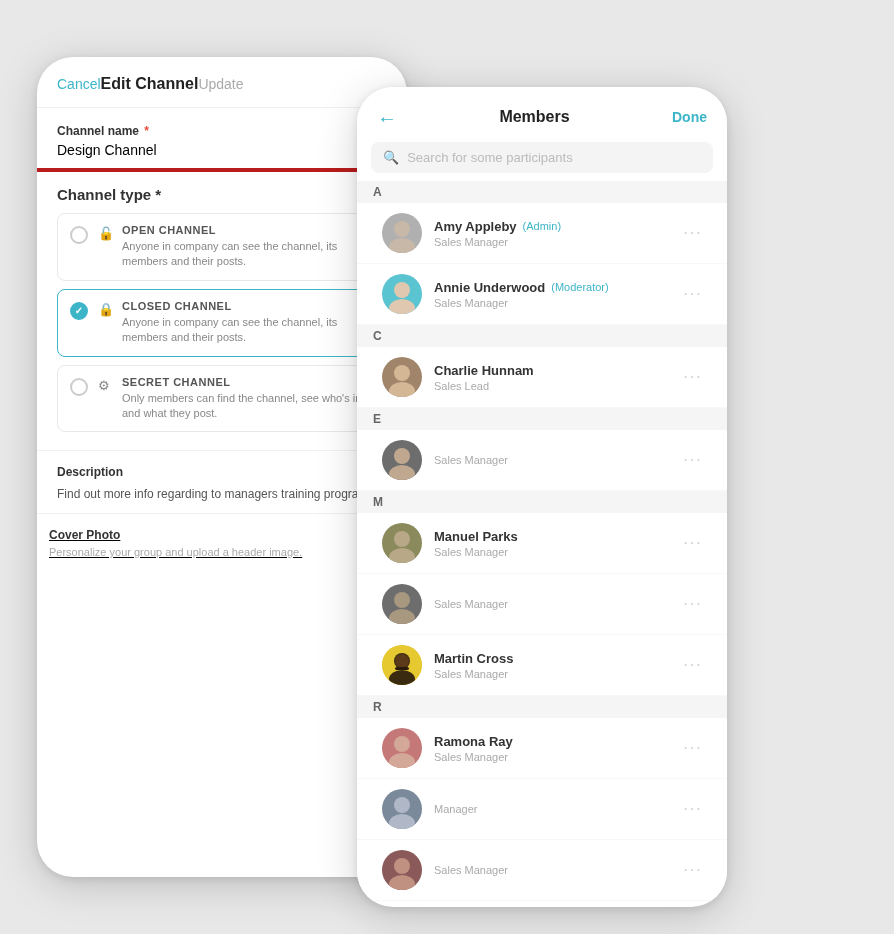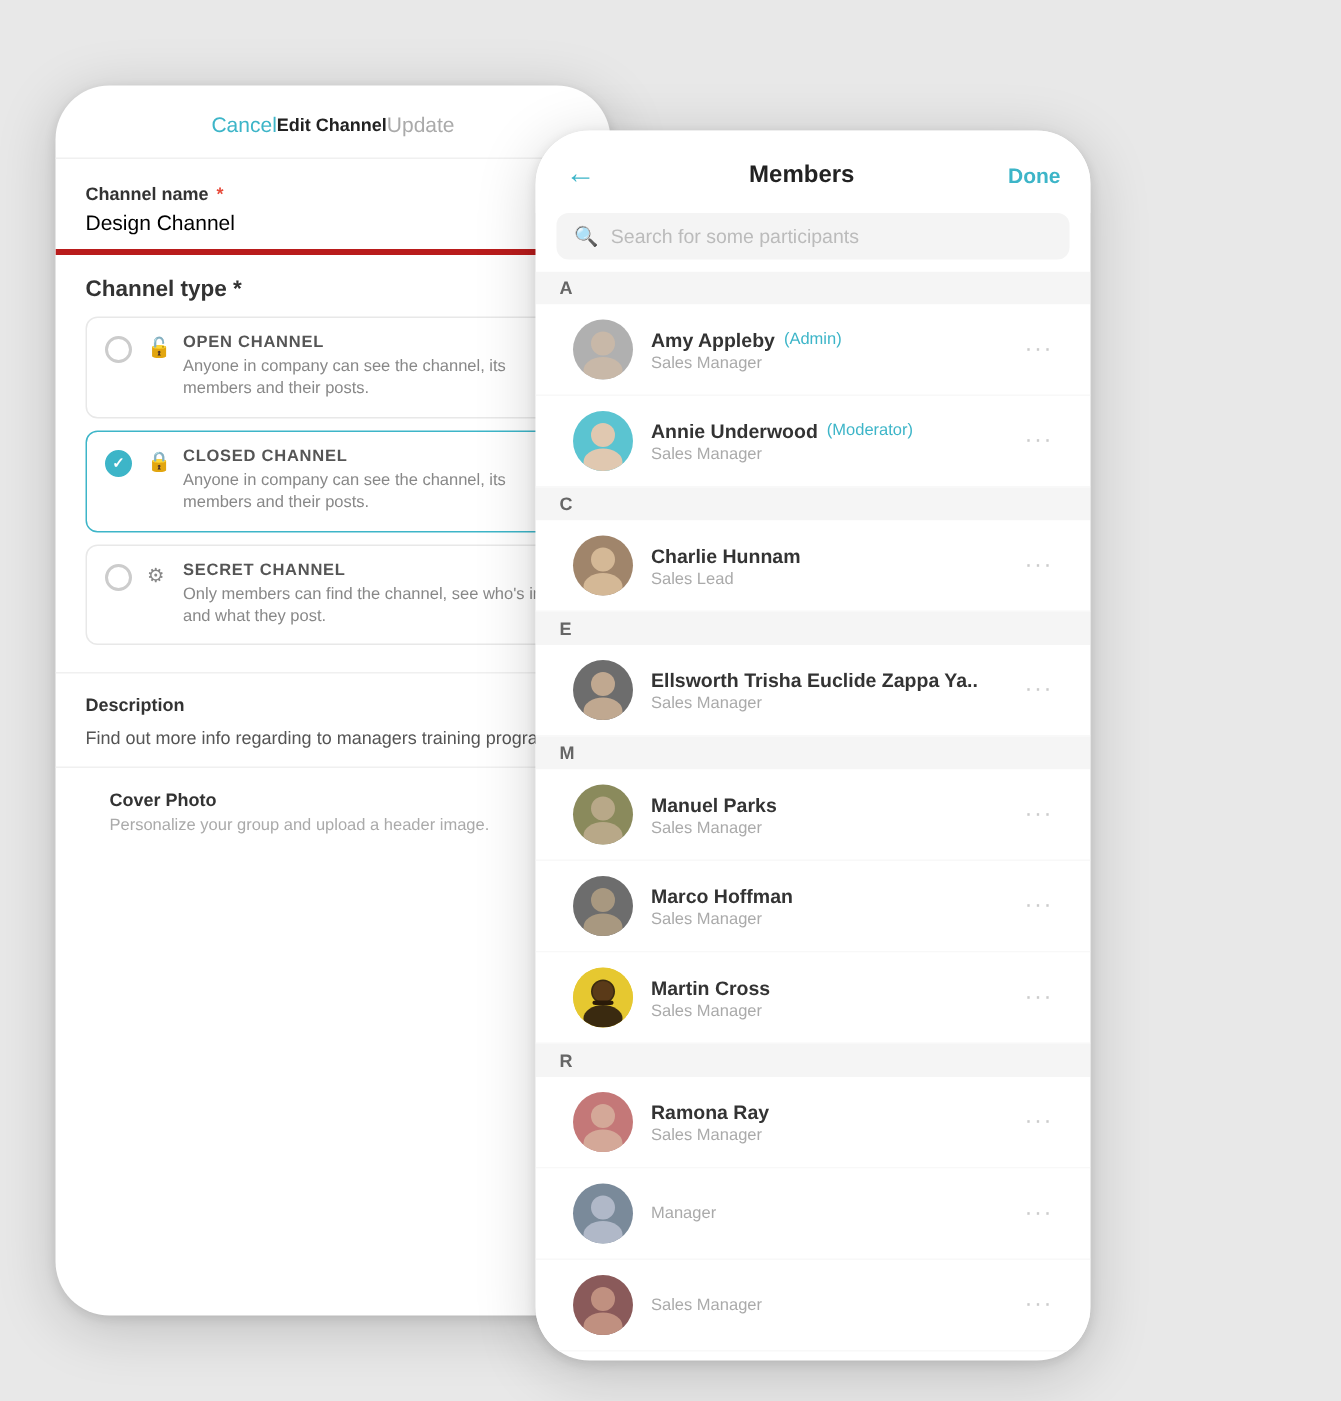--- a/index.html
+++ b/index.html
@@ -42,31 +42,31 @@
       width: 370px;
       height: 820px;
       top: 60px;
       left: 340px;
     }
 
     
     .left-header {
       display: flex;
       align-items: center;
-      justify-content: center;
+      justify-content: flex-start;
       padding: 18px 20px 14px;
       border-bottom: 1px solid #f0f0f0;
     }
     .left-cancel {
       color: #3db5c8;
       font-size: 14px;
       font-weight: 400;
     }
     .left-title {
-      font-size: 12px;
+      font-size: 16px;
       font-weight: 700;
       color: #222;
     }
     .left-update {
       color: #aaa;
       font-size: 14px;
     }
 
     .left-section {
       padding: 16px 20px 10px;
@@ -176,21 +176,22 @@
       color: #333;
       margin-bottom: 6px;
     }
     .desc-text {
       font-size: 12px;
       color: #555;
       line-height: 1.5;
     }
 
     .cover-section {
-      padding: 14px 36px 10px;
+      padding: 14px 12px 10px;
+      text-decoration: underline;
     }
     .cover-title {
       font-size: 12px;
       font-weight: 600;
       color: #333;
       margin-bottom: 4px;
     }
     .cover-desc {
       font-size: 11px;
       color: #aaa;
@@ -459,23 +460,20 @@
         <div class="section-letter">E</div>
 
         <div class="member-row">
           <div class="member-avatar av-dark">
             <svg width="40" height="40" viewBox="0 0 40 40">
                 <circle cx="20" cy="16" r="8" fill="#c0a890"></circle>
                 <ellipse cx="20" cy="34" rx="13" ry="9" fill="#c0a890"></ellipse>
               </svg>
           </div>
           <div class="member-info">
-            <div class="member-name-line">
-              <span>Ellsworth Trisha Euclide Zappa Ya..</span>
-            </div>
             <div class="member-role">Sales Manager</div>
           </div>
           <div class="member-more">···</div>
         </div>
 
         <div class="section-letter">M</div>
 
         <div class="member-row">
           <div class="member-avatar av-olive">
             <svg width="40" height="40" viewBox="0 0 40 40">
@@ -493,23 +491,20 @@
         </div>
 
         <div class="member-row">
           <div class="member-avatar av-dark">
             <svg width="40" height="40" viewBox="0 0 40 40">
                 <circle cx="20" cy="16" r="8" fill="#a89880"></circle>
                 <ellipse cx="20" cy="34" rx="13" ry="9" fill="#a89880"></ellipse>
               </svg>
           </div>
           <div class="member-info">
-            <div class="member-name-line">
-              <span>Marco Hoffman</span>
-            </div>
             <div class="member-role">Sales Manager</div>
           </div>
           <div class="member-more">···</div>
         </div>
 
         <div class="member-row">
           <div class="member-avatar av-yellow">
             <svg width="40" height="40" viewBox="0 0 40 40">
               <circle cx="20" cy="20" r="20" fill="#e6c830"></circle>
               <circle cx="20" cy="16" r="8" fill="#3a2a10"></circle>

